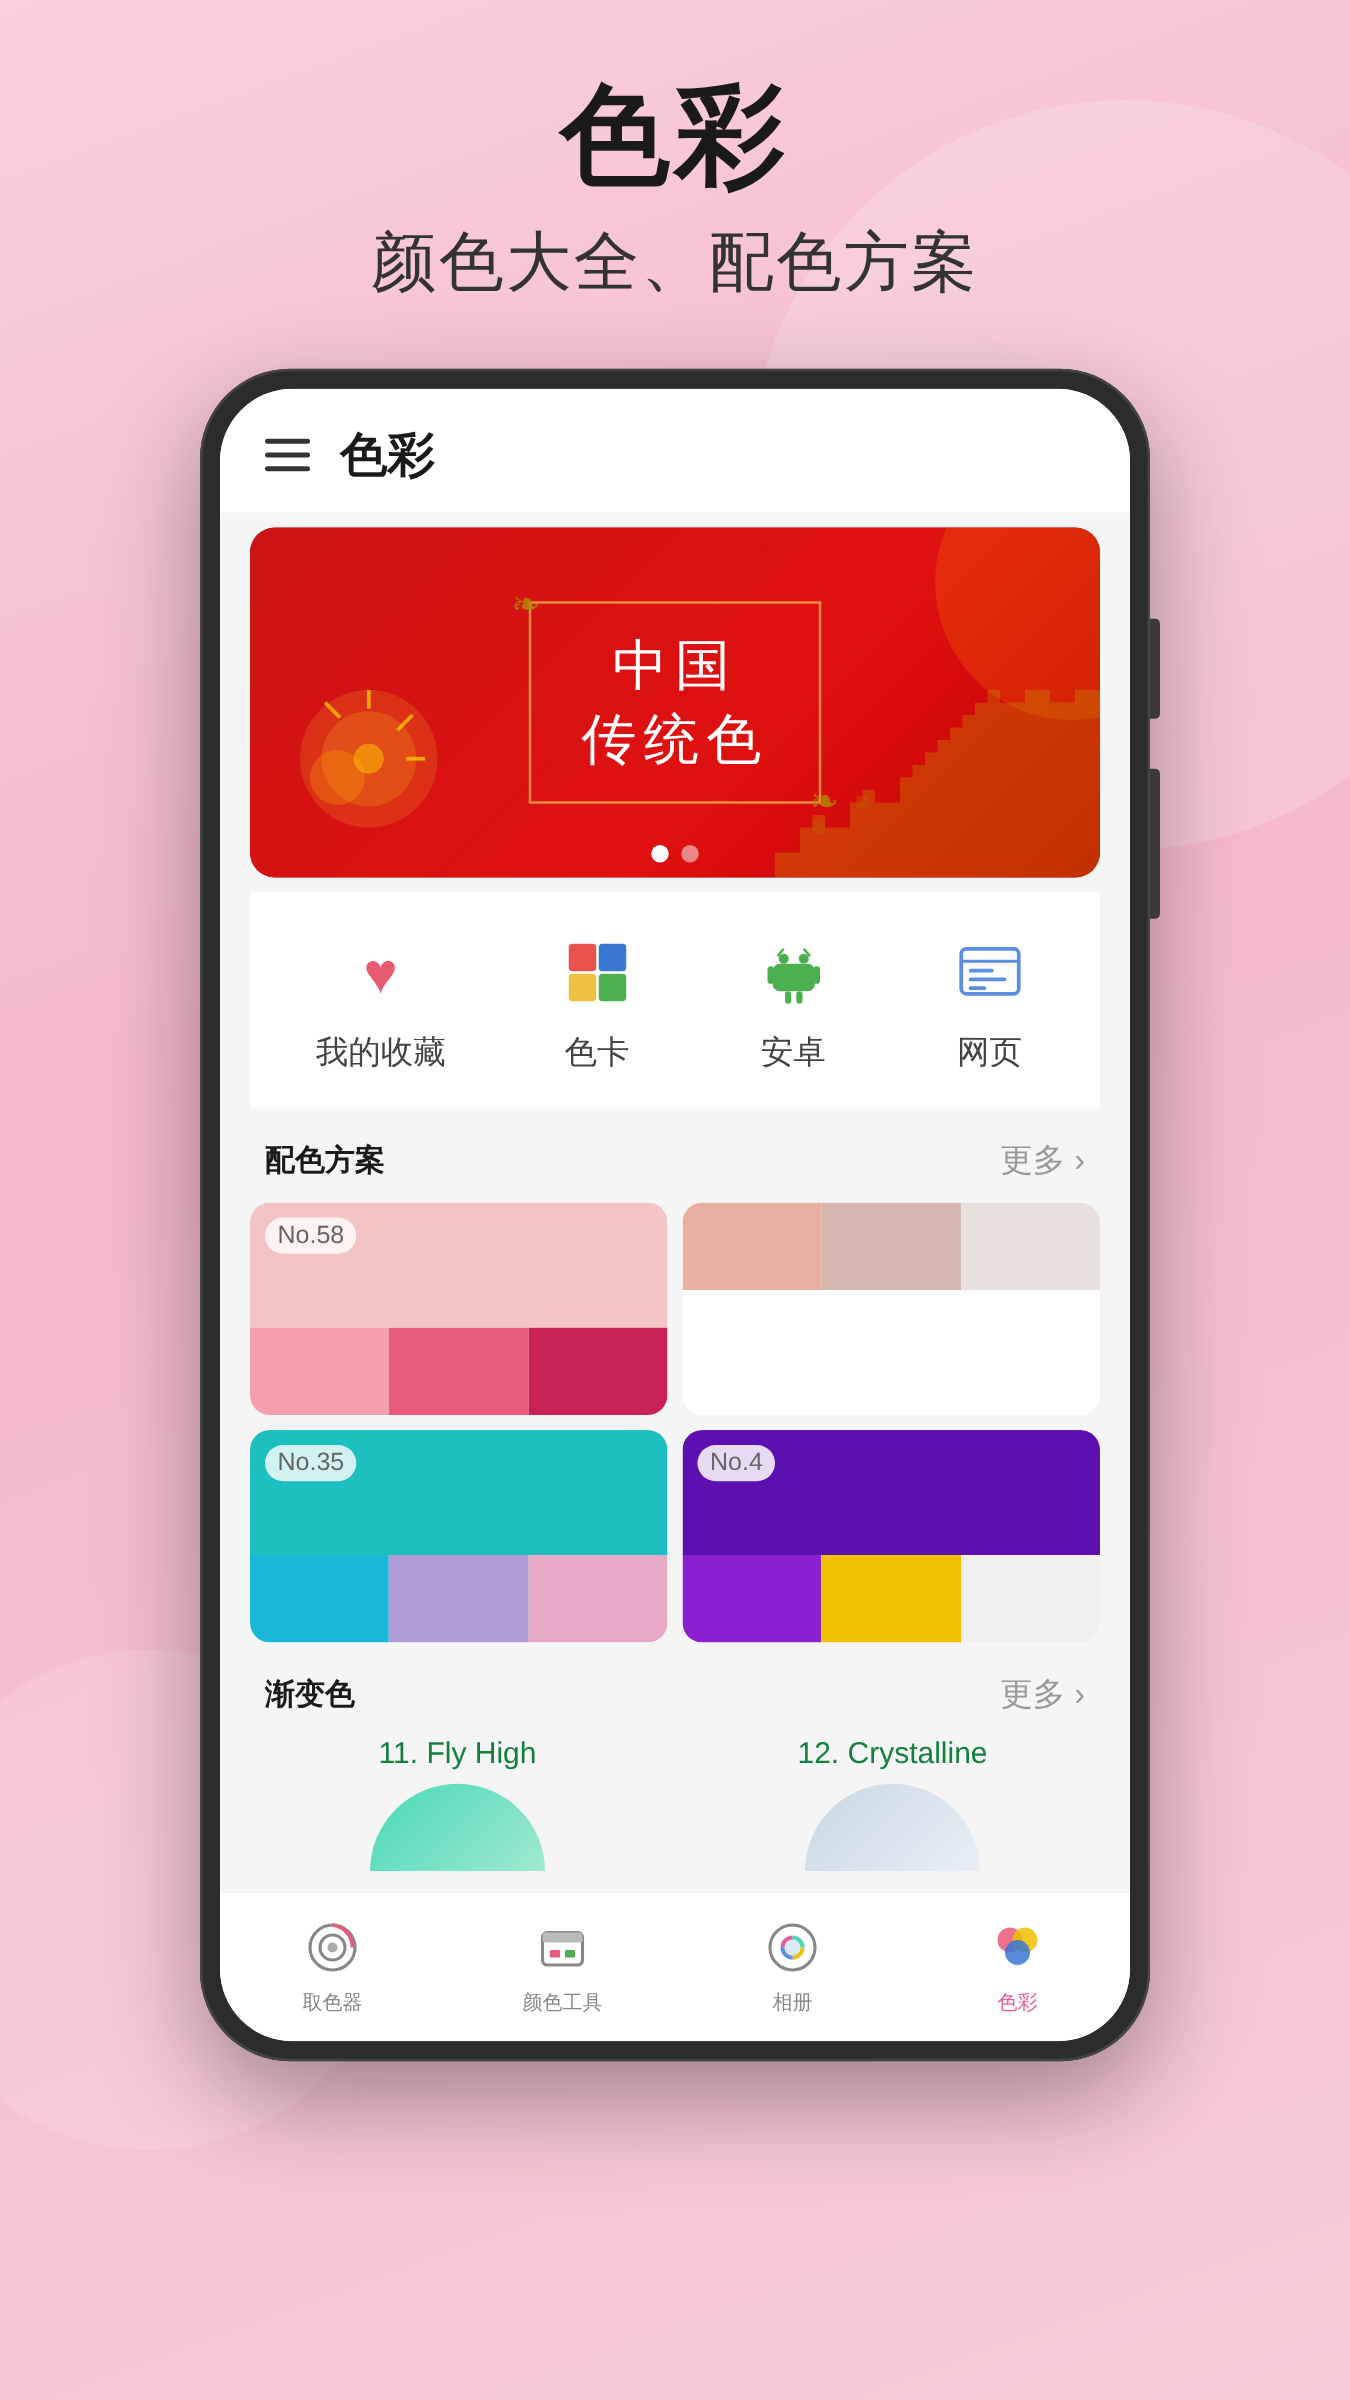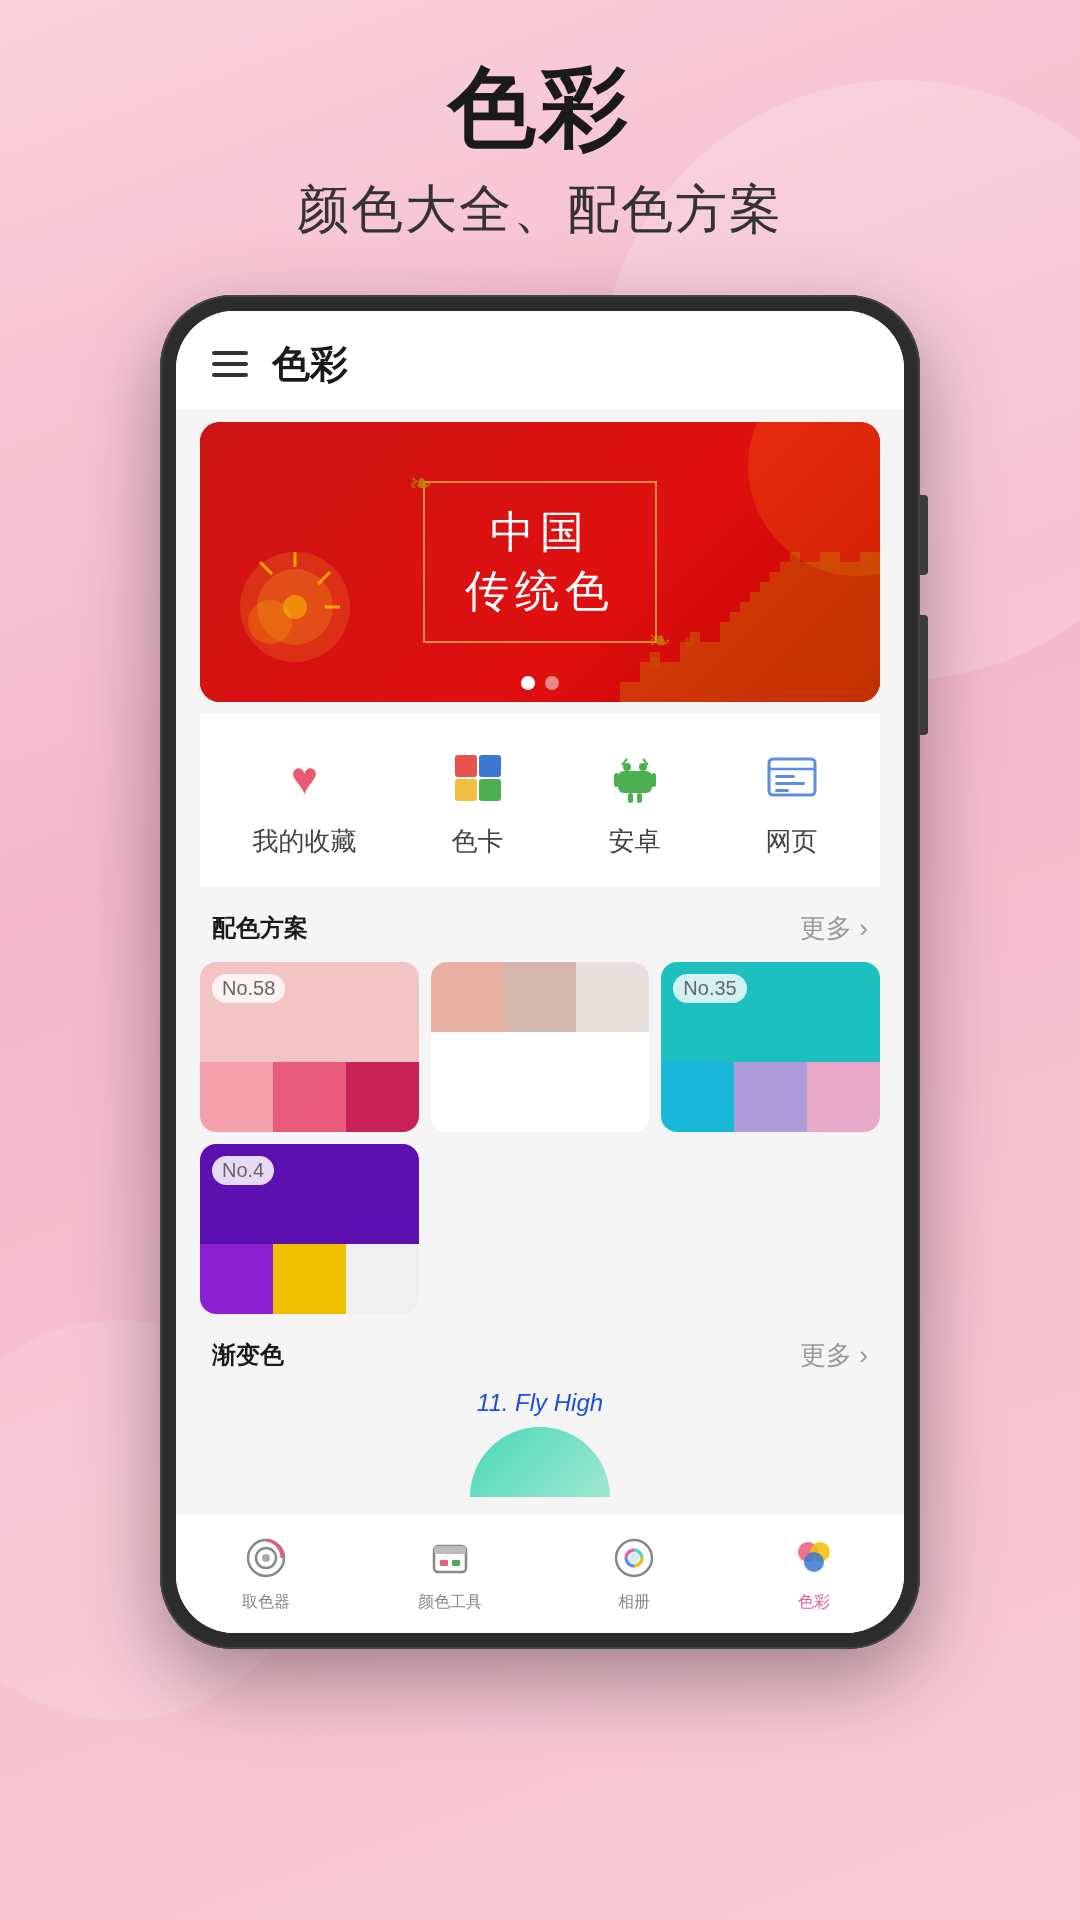--- a/index.html
+++ b/index.html
@@ -246,21 +246,21 @@
     }
     .section-more {
       font-size: 26px;
       color: #999;
       cursor: pointer;
     }
 
     
     .palette-grid {
       display: grid;
-      grid-template-columns: 1fr 1fr 1fr;
+      grid-template-columns: 1fr 1fr;
       gap: 12px;
       padding: 0 24px;
     }
     .palette-card {
       border-radius: 16px;
       overflow: hidden;
       cursor: pointer;
       background: white;
     }
     .palette-main {
@@ -297,24 +297,23 @@
     .gradient-item {
       flex: 1;
       display: flex;
       flex-direction: column;
       align-items: center;
       gap: 10px;
       cursor: pointer;
     }
     .gradient-label {
       font-size: 24px;
-      color: #1d4ed8;
+      color: #15803d;
       font-weight: 500;
       text-align: left;
-      font-style: italic;
     }
     .gradient-circle {
       width: 140px;
       height: 70px;
       border-radius: 70px 70px 0 0;
       overflow: hidden;
     }
 
     
     .bottom-nav {
@@ -502,20 +501,24 @@
       </div>
 
       <div class="gradient-section">
         <div class="gradient-items">
 
           <div class="gradient-item">
             <div class="gradient-label">11. Fly High</div>
             <div class="gradient-circle" style="background: linear-gradient(135deg, #48d8b8 0%, #a0e8d0 100%);"></div>
           </div>
 
+          <div class="gradient-item">
+            <div class="gradient-label">12. Crystalline</div>
+            <div class="gradient-circle" style="background: linear-gradient(135deg, #c8d8e8 0%, #e8eef4 100%);"></div>
+          </div>
 
         </div>
       </div>
 
       <div class="bottom-nav">
         <div class="bottom-nav-item">
           <div class="bottom-nav-icon">
             <svg width="44" height="44" viewBox="0 0 44 44">
               <circle cx="22" cy="22" r="18" fill="none" stroke="#888" stroke-width="2.5"></circle>
               <circle cx="22" cy="22" r="10" fill="none" stroke="#888" stroke-width="2.5"></circle>

